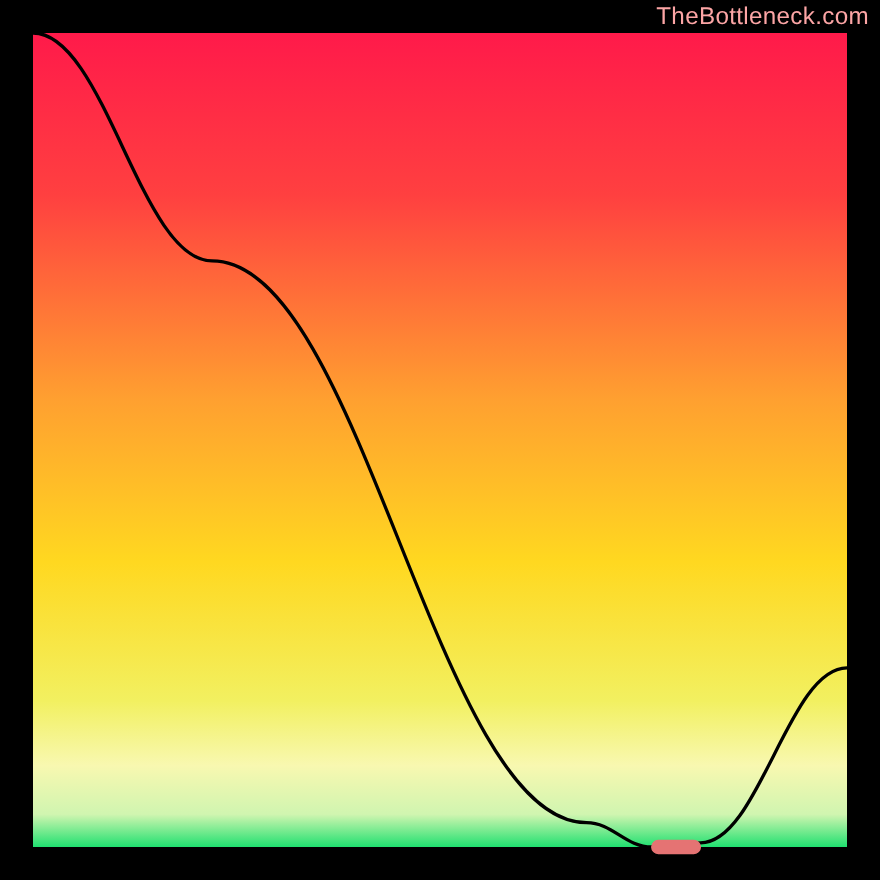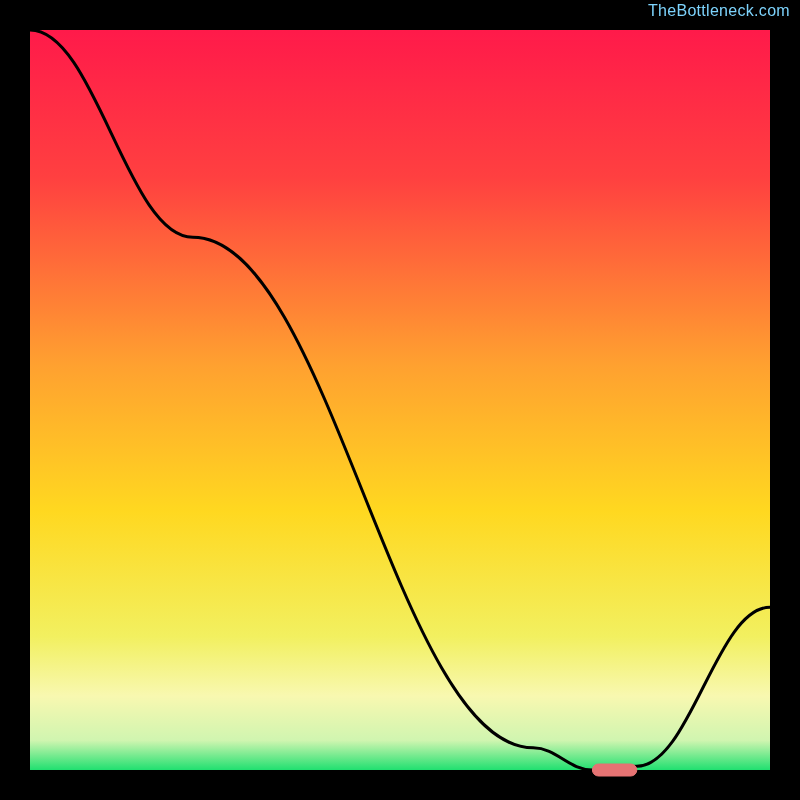--- a/index.html
+++ b/index.html
@@ -12,22 +12,22 @@
   }
   .wrap {
     position: relative;
     width: 800px;
     height: 800px;
   }
   .watermark {
     position: absolute;
     top: 2px;
     right: 10px;
-    color: #7dd3fc;
-    font-size: 16px;
+    color: #fca5a5;
+    font-size: 22px;
     font-weight: 500;
     letter-spacing: 0.3px;
     z-index: 10;
   }
   svg {
     display: block;
   }
 </style>
 </head>
 <body>

